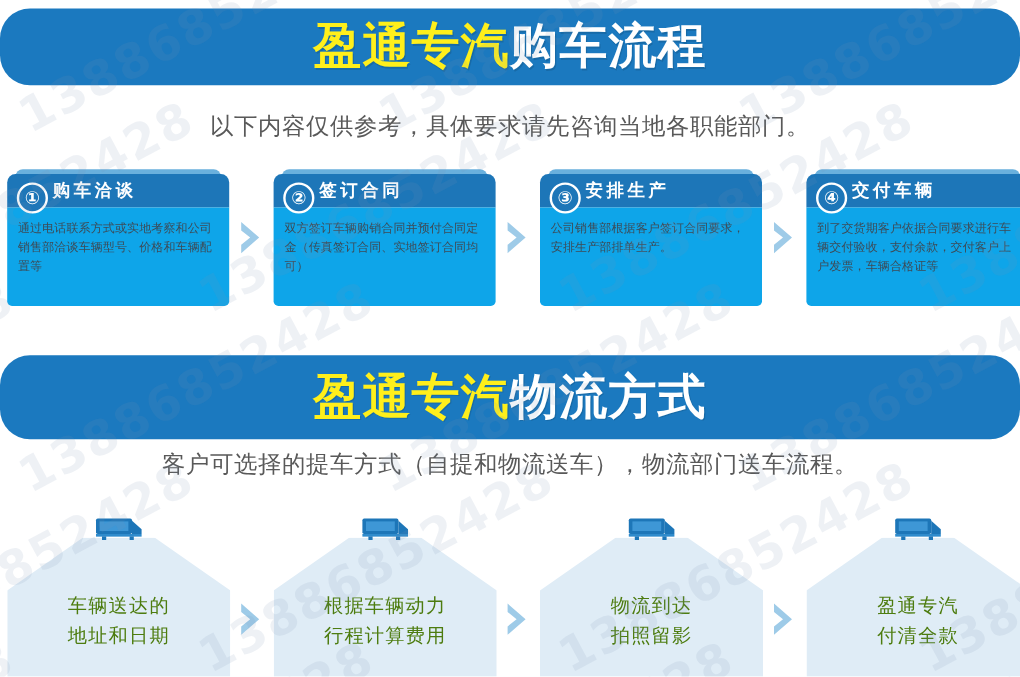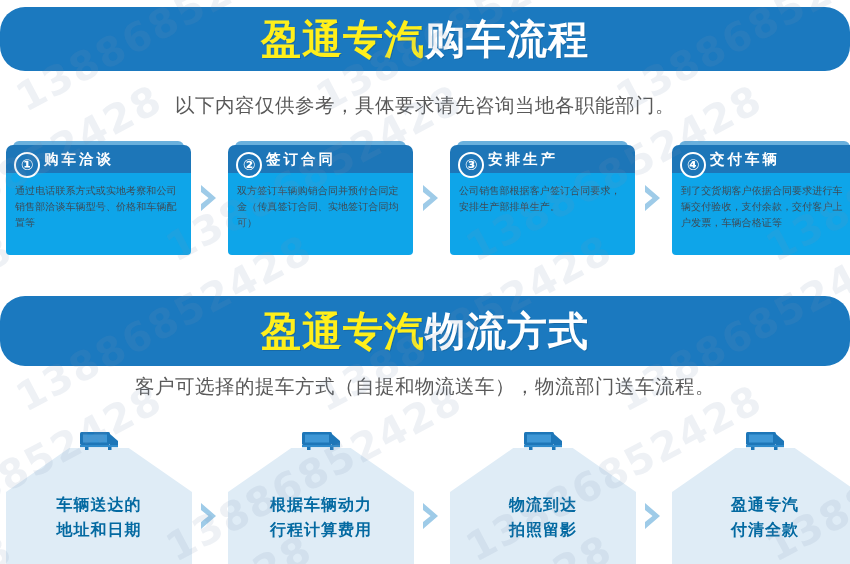--- a/index.html
+++ b/index.html
@@ -201,23 +201,23 @@
     height: 116px;
     background: #dfecf6;
     clip-path: polygon(0% 38%, 34% 0%, 66% 0%, 100% 38%, 100% 100%, 0% 100%);
     display: flex;
     flex-direction: column;
     align-items: center;
     justify-content: center;
     padding-top: 24px;
   }
   .logi-line {
-    color: #0369a1;
+    color: #4d7c0f;
     font-size: 16px;
-    font-weight: 700;
+    font-weight: 400;
     line-height: 1.55;
     letter-spacing: 1px;
   }
   .truck-icon {
     position: absolute;
     top: 2px;
     left: 50%;
     transform: translateX(-50%);
     z-index: 3;
   }

